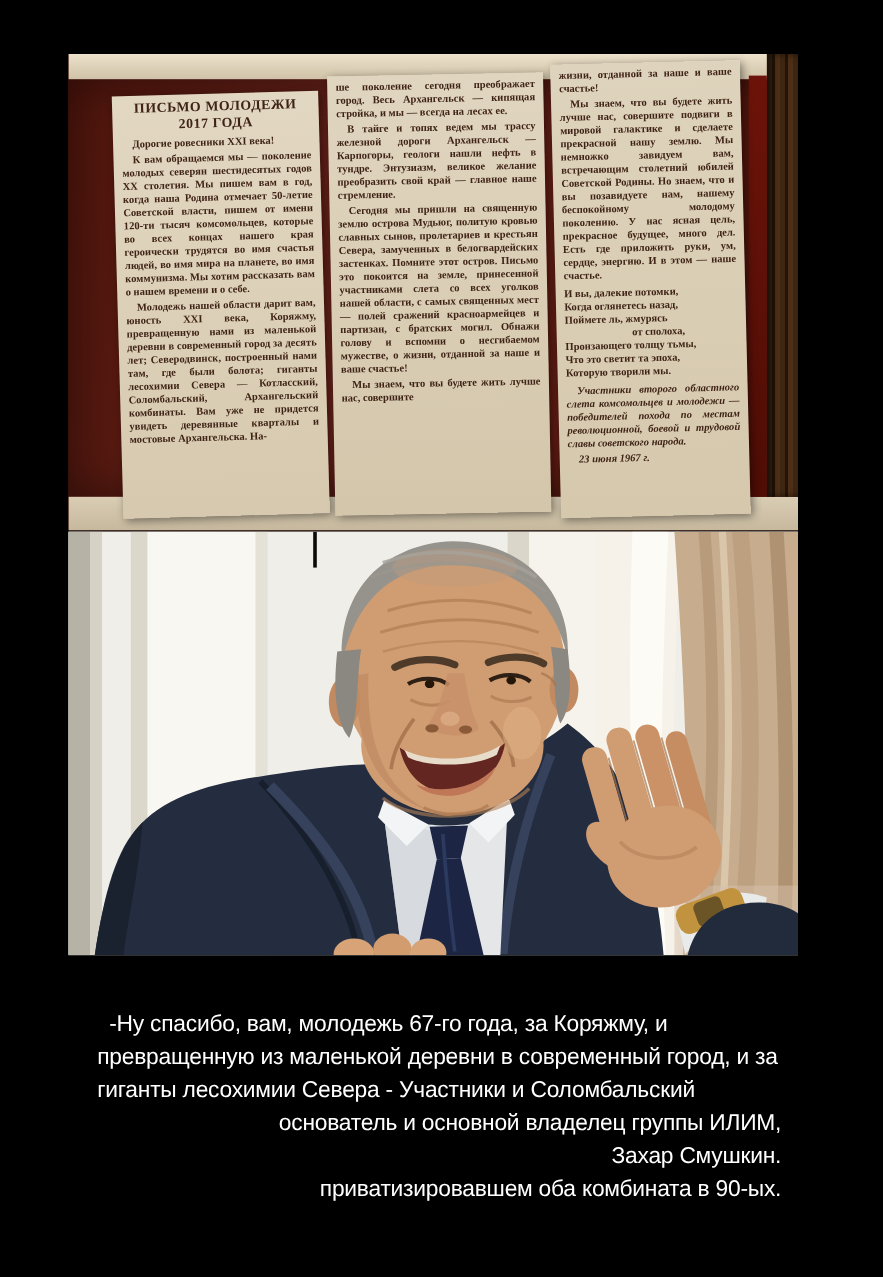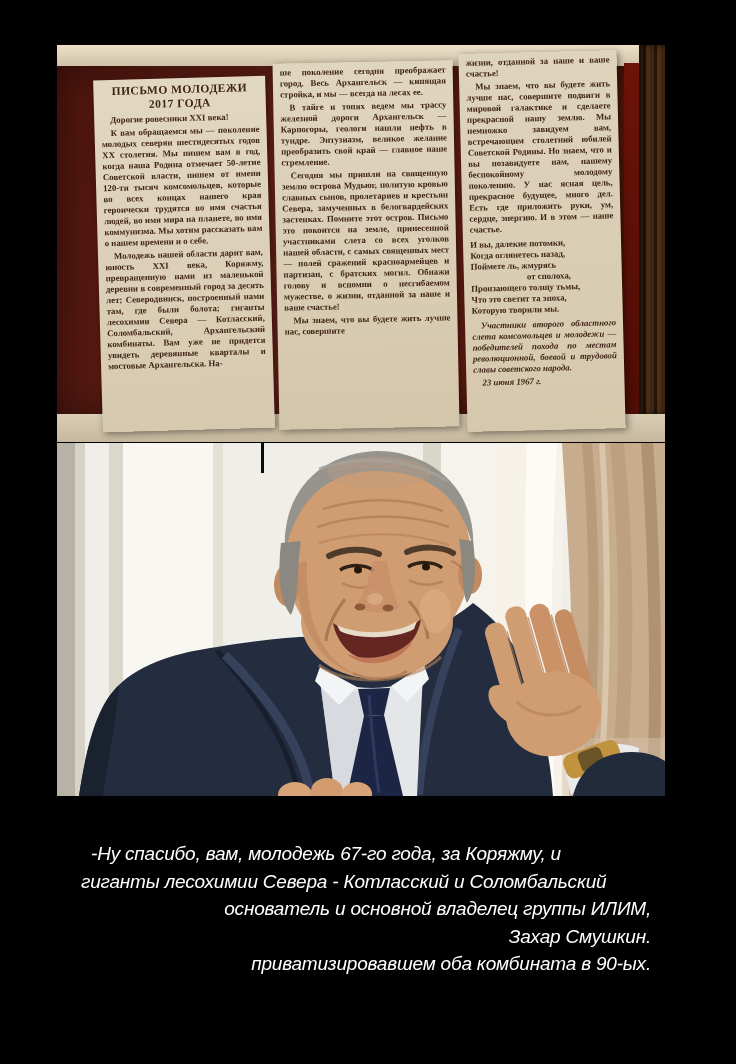--- a/index.html
+++ b/index.html
@@ -43,21 +43,21 @@
   .poem span{display:block;text-align:left;}
   .poem span.pind{padding-left:56px;}
   .sig{font-style:italic;margin:4px 0 4px;}
   .npdate{font-style:italic;text-indent:9px;font-weight:700;}
   
   .photo-man{position:absolute;left:57px;top:443px;width:608px;height:353px;margin:0;
     overflow:hidden;background:#f0eee8;}
   .photo-man svg{display:block;}
   
   .caption{position:absolute;left:81px;top:840px;width:570px;color:#fff;
-    font-size:19px;line-height:27.5px;letter-spacing:-0.2px;font-style:italic;}
+    font-size:19px;line-height:27.5px;letter-spacing:-0.2px;}
   .cap-line{white-space:nowrap;}
   .cap-line.first{padding-left:10px;}
   .emo{font-family:"Liberation Serif",serif;font-size:16px;letter-spacing:0;}
   .cap-right{text-align:right;white-space:nowrap;}
 </style>
 </head>
 <body>
 
 <div class="stage">
 
@@ -208,19 +208,20 @@
       <g>
         <ellipse cx="238" cy="352" rx="17" ry="13" fill="#d8a377"></ellipse>
         <ellipse cx="270" cy="348" rx="16" ry="13" fill="#d29c6e"></ellipse>
         <ellipse cx="300" cy="351" rx="15" ry="12" fill="#d8a377"></ellipse>
       </g>
     </svg>
   </figure>
 
   <div class="caption">
     <div class="cap-line first">-Ну спасибо, вам, молодежь 67-го года, за Коряжму, и</div>
-    <div class="cap-line">гиганты лесохимии Севера - Котласский и Соломбальский</div>
+    <div class="cap-line">превращенную из маленькой деревни в современный город, и за</div>
+    <div class="cap-line">гиганты лесохимии Севера - Участники и Соломбальский</div>
     <div class="cap-right">основатель и основной владелец группы ИЛИМ,</div>
     <div class="cap-right">Захар Смушкин.</div>
     <div class="cap-right">приватизировавшем оба комбината в 90-ых.</div>
   </div>
 
 </div>
 
 </body></html>

